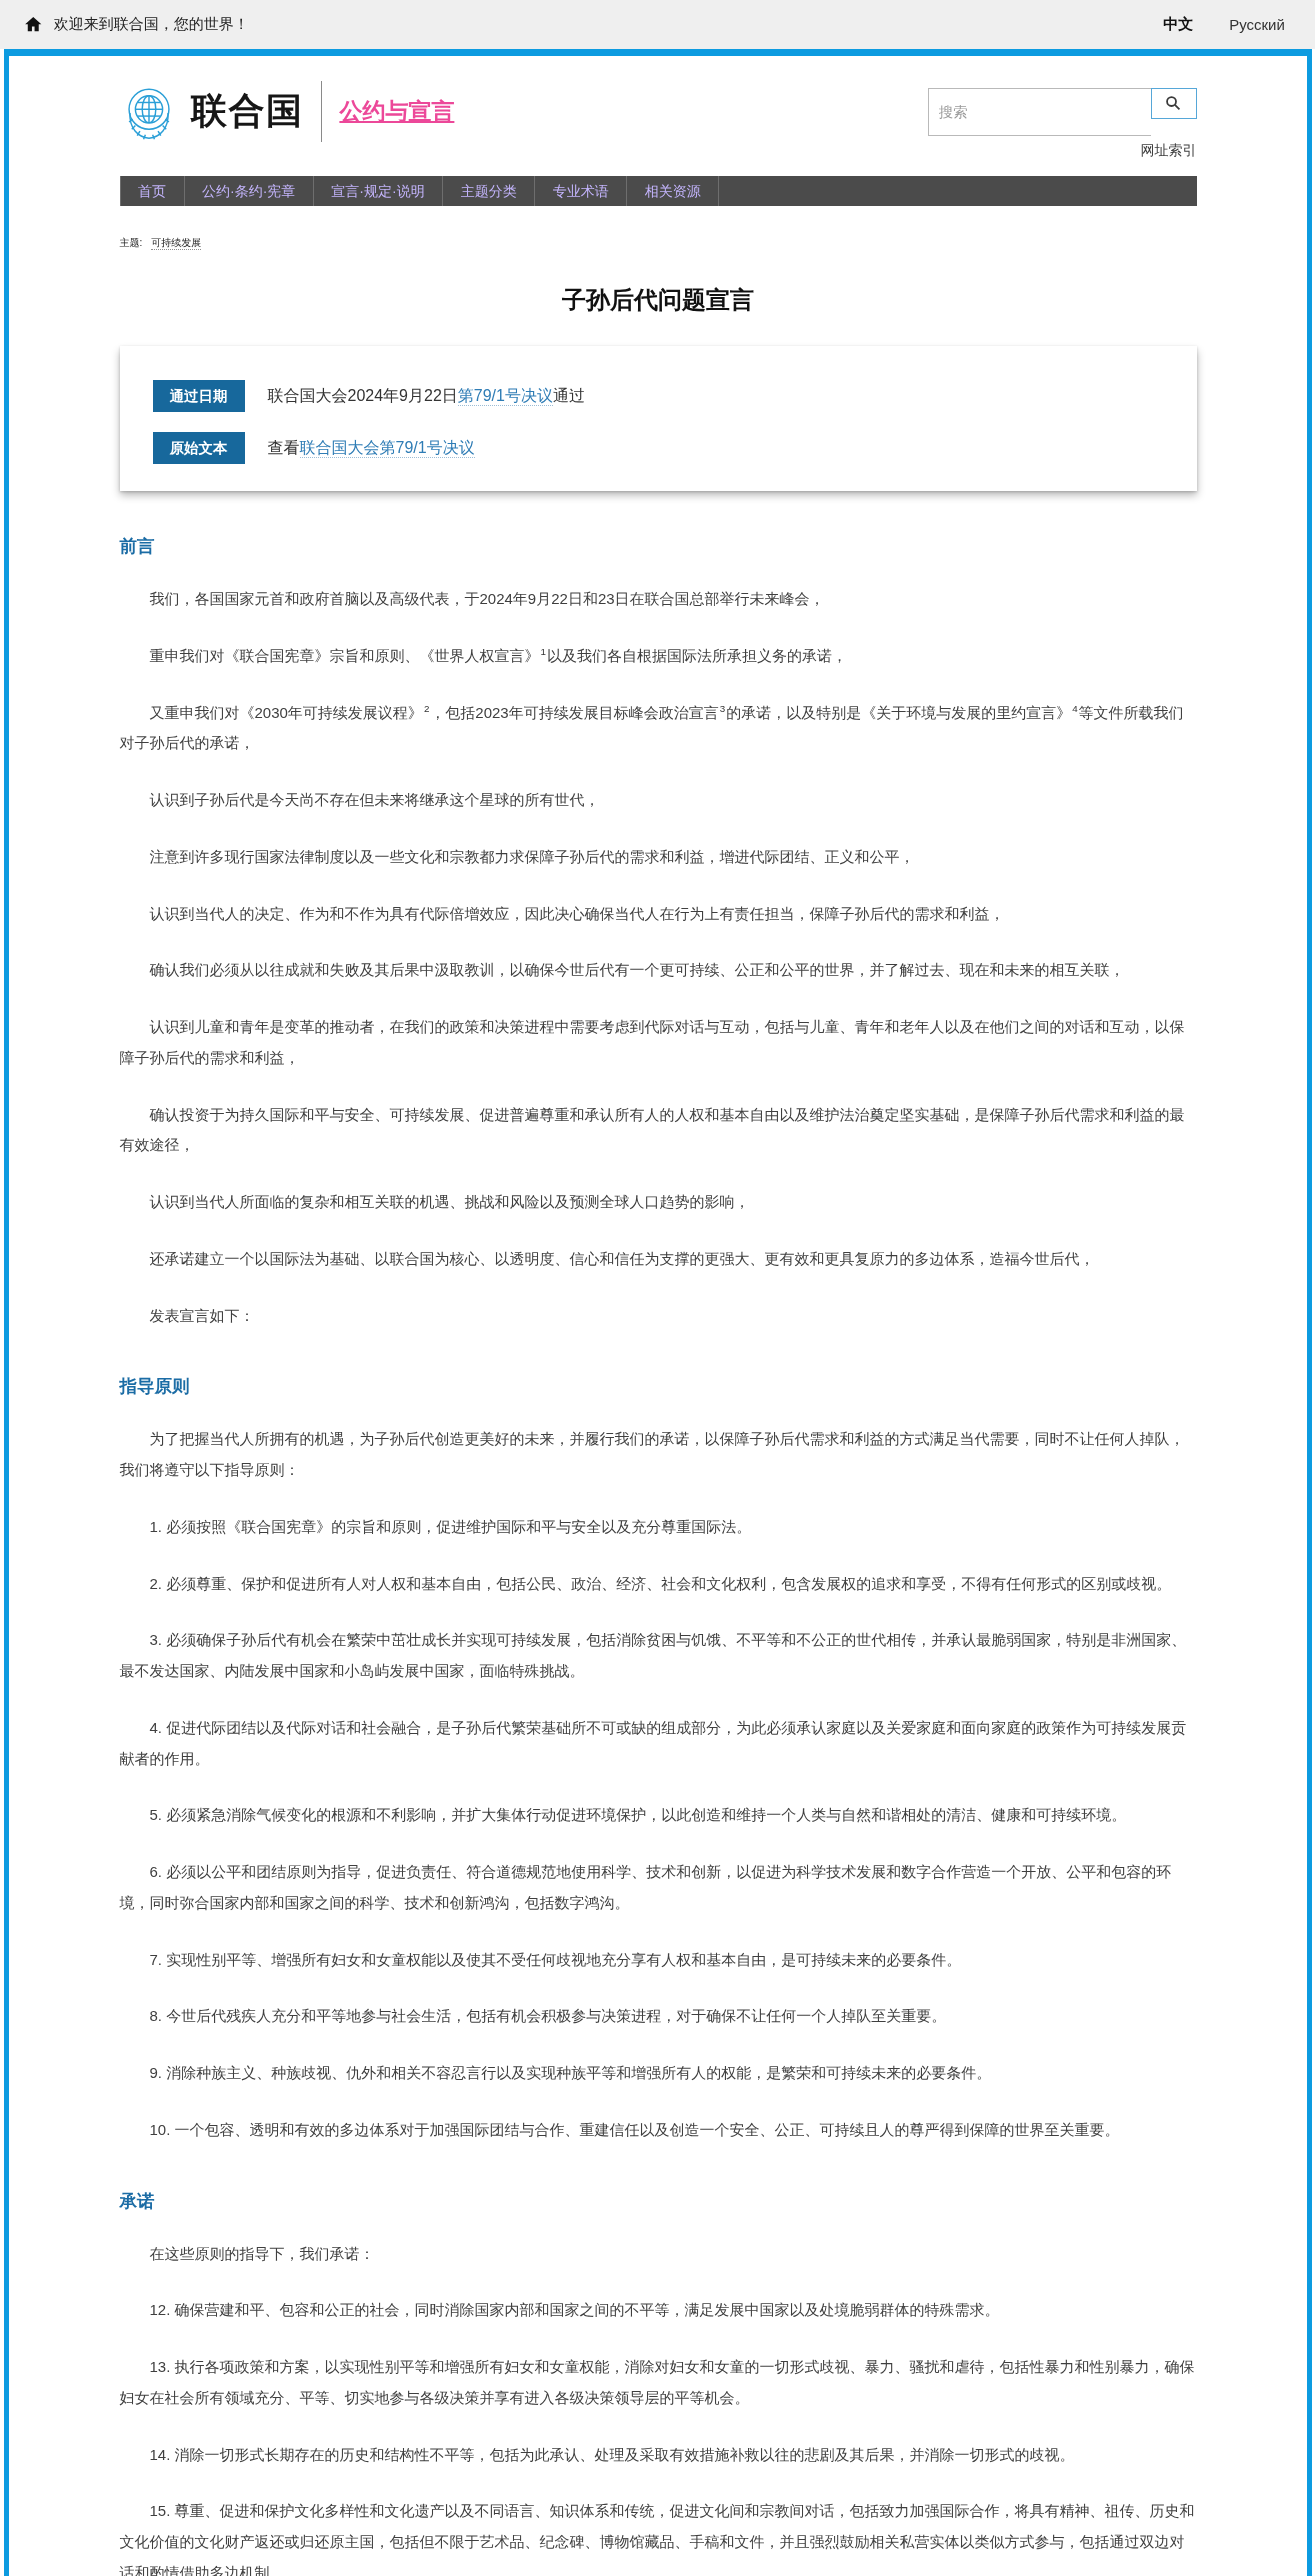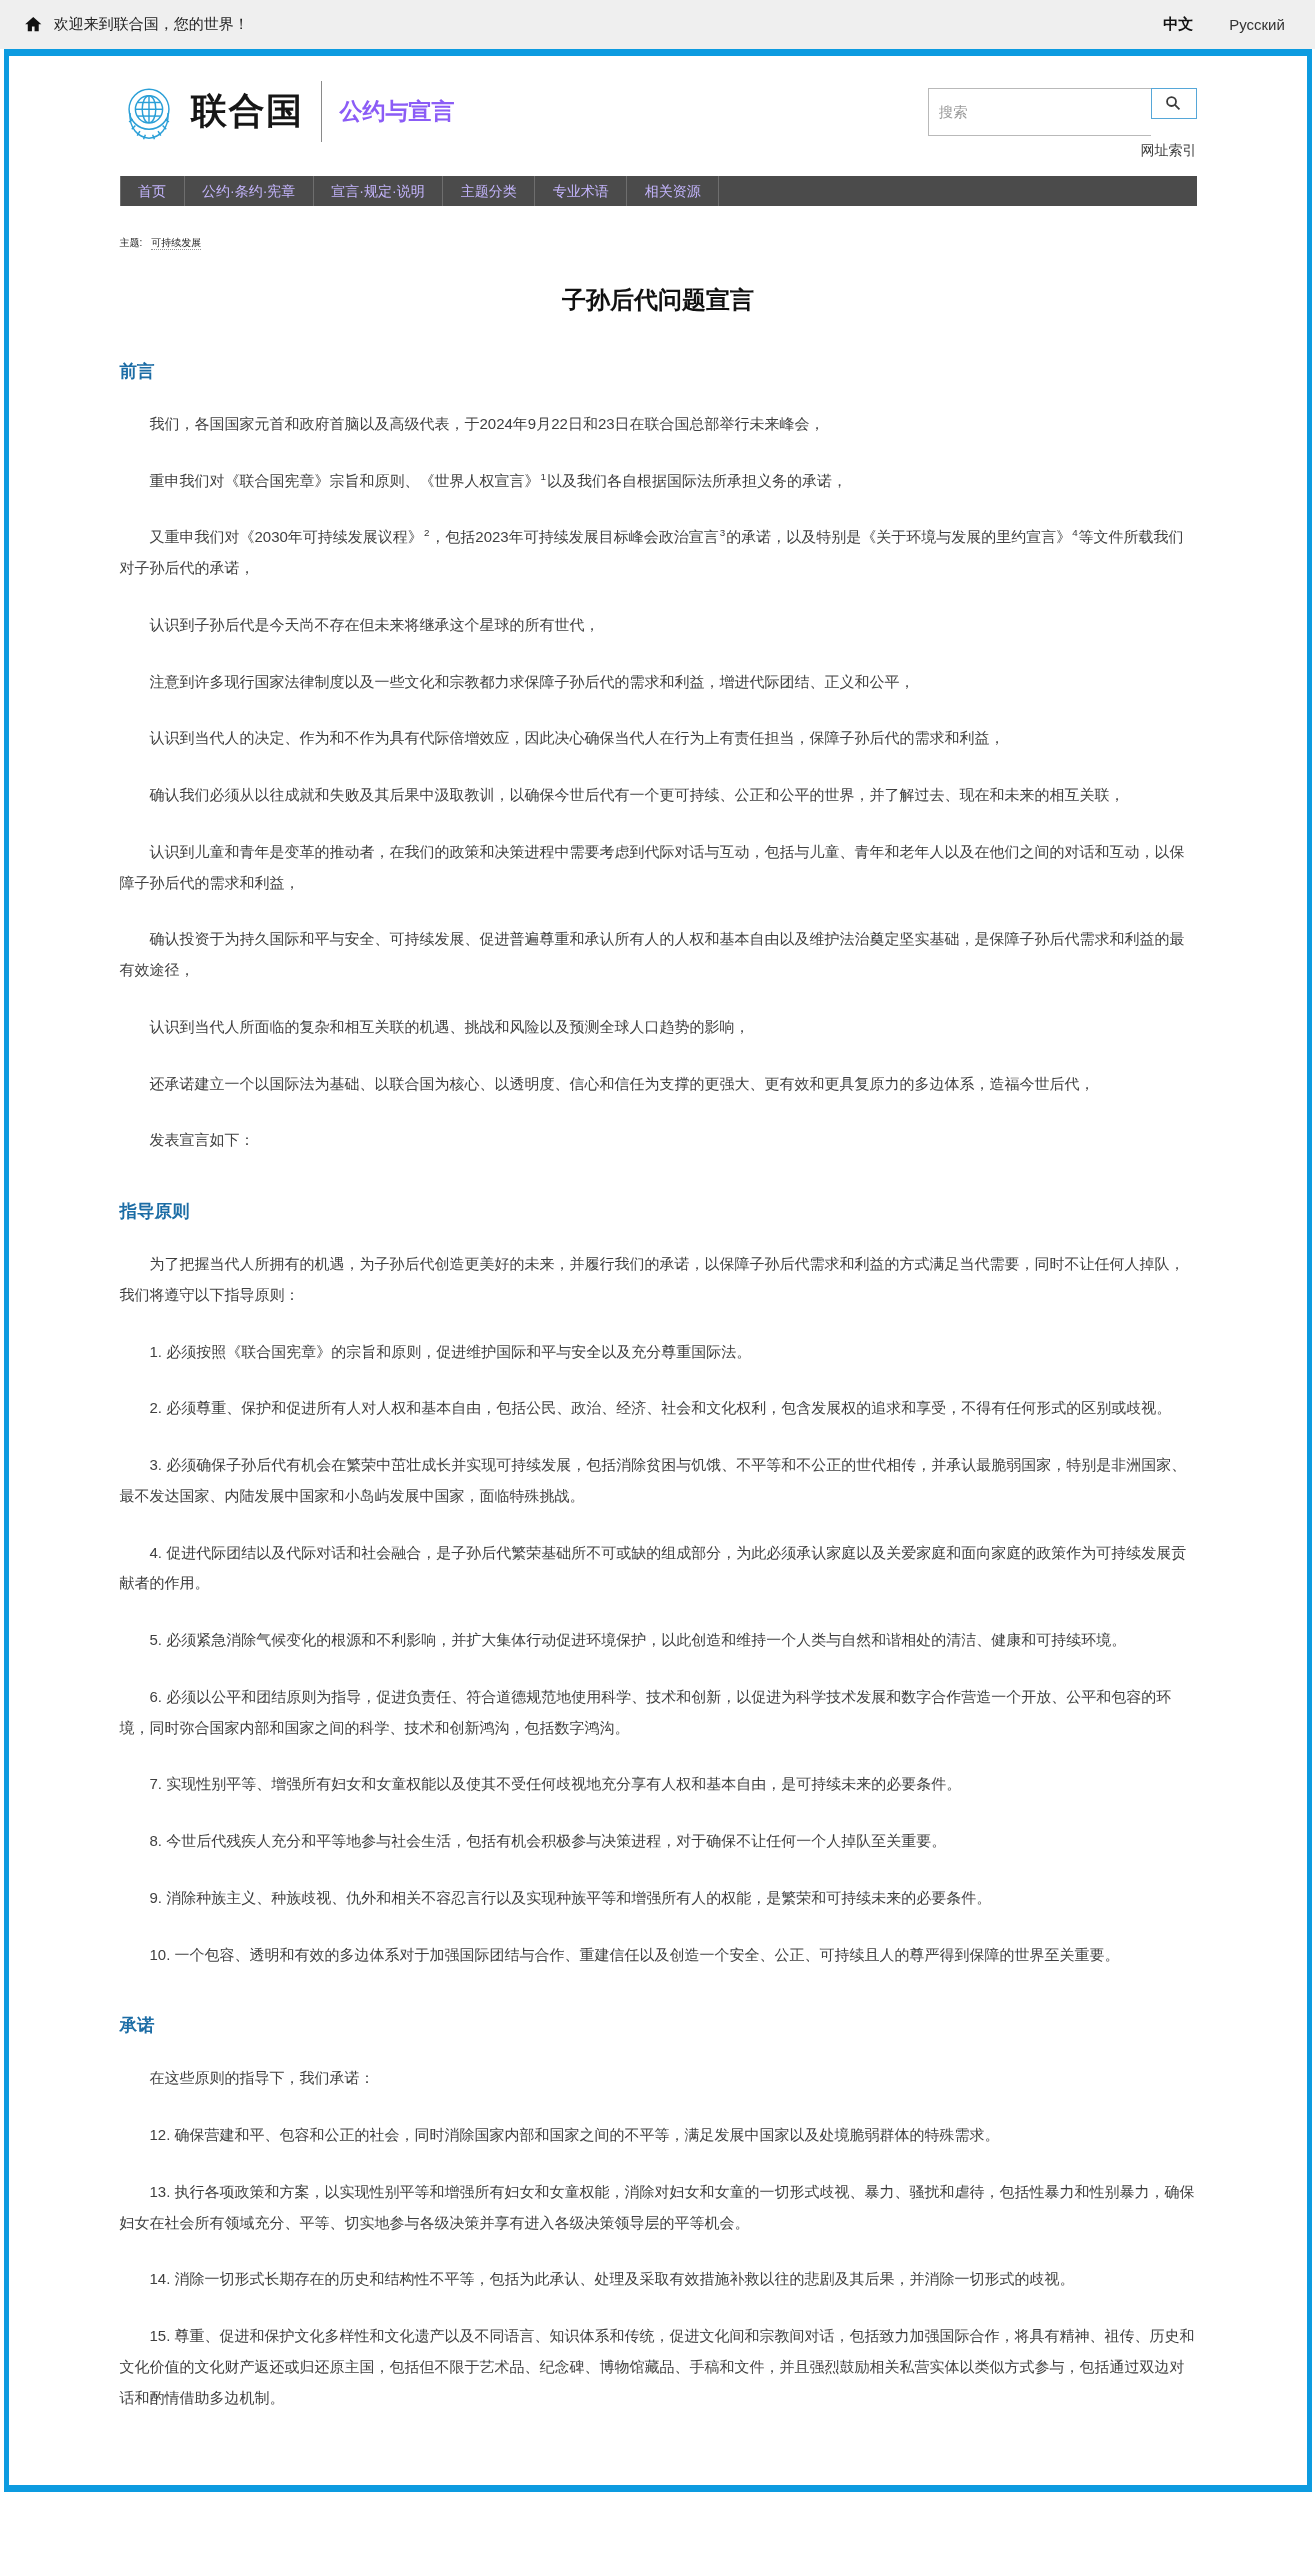--- a/index.html
+++ b/index.html
@@ -26,21 +26,21 @@
     border: 5.2px solid #0d9be0; border-top-width: 7.2px; border-bottom-width: 7.2px;
     padding-bottom: 46px;
   }
   .container { width: 1077px; margin: 0 auto; }
   
   .site-header { display: flex; justify-content: space-between; align-items: flex-start; padding-top: 25px; }
   .brand { display: flex; align-items: center; }
   .emblem { width: 58px; height: 58px; color: #2b9fd7; }
   .brand-title { font-size: 36px; font-weight: bold; color: #161616; letter-spacing: 1.5px; margin-left: 13.4px; }
   .brand-divider { width: 1px; height: 61px; background: #8a8a8a; margin: 0 17.5px; }
-  .brand-subtitle { font-size: 23px; font-weight: bold; color: #8b5cf6; }
+  .brand-subtitle { font-size: 23px; font-weight: bold; color: #ec4899; text-decoration: underline; }
   .search-area { display: flex; flex-direction: column; align-items: flex-end; margin-top: 7.2px; }
   .search-row { display: flex; align-items: stretch; }
   .search-input {
     width: 223px; height: 48px; border: 0.5px solid #b9b9b9; border-right: none;
     font-size: 14.4px; padding: 0 10.3px; color: #333; outline: none;
     font-family: inherit;
   }
   .search-input::placeholder { color: #9a9a9a; }
   .search-btn {
     width: 46px; height: 31px; background: #fff; border: 1px solid #56a7d8;
@@ -145,20 +145,30 @@
         <a href="#">相关资源</a>
       </nav>
 
     <div class="breadcrumb">
       <span>主题:</span>
       <a class="topic" href="#">可持续发展</a>
     </div>
 
     <h1 class="doc-title">子孙后代问题宣言</h1>
 
+    <div class="meta-card">
+        <div class="meta-row">
+          <span class="meta-badge">通过日期</span>
+          <span class="meta-text"><span>联合国大会2024年9月22日</span><a href="#" class="doclink">第79/1号决议</a><span>通过</span></span>
+        </div>
+        <div class="meta-row">
+          <span class="meta-badge">原始文本</span>
+          <span class="meta-text"><span>查看</span><a href="#" class="doclink">联合国大会第79/1号决议</a></span>
+        </div>
+      </div>
 
     <div>
         <h2 class="section-heading">前言</h2>
         <p class="doc-para"><span>我们，各国国家元首和政府首脑以及高级代表，于2024年9月22日和23日在联合国总部举行未来峰会，</span></p>
         <p class="doc-para"><span>重申我们对《联合国宪章》宗旨和原则、《世界人权宣言》</span><sup>1</sup><span>以及我们各自根据国际法所承担义务的承诺，</span></p>
         <p class="doc-para"><span>又重申我们对《2030年可持续发展议程》</span><sup>2</sup><span>，包括2023年可持续发展目标峰会政治宣言</span><sup>3</sup><span>的承诺，以及特别是《关于环境与发展的里约宣言》</span><sup>4</sup><span>等文件所载我们对子孙后代的承诺，</span></p>
         <p class="doc-para"><span>认识到子孙后代是今天尚不存在但未来将继承这个星球的所有世代，</span></p>
         <p class="doc-para"><span>注意到许多现行国家法律制度以及一些文化和宗教都力求保障子孙后代的需求和利益，增进代际团结、正义和公平，</span></p>
         <p class="doc-para"><span>认识到当代人的决定、作为和不作为具有代际倍增效应，因此决心确保当代人在行为上有责任担当，保障子孙后代的需求和利益，</span></p>
         <p class="doc-para"><span>确认我们必须从以往成就和失败及其后果中汲取教训，以确保今世后代有一个更可持续、公正和公平的世界，并了解过去、现在和未来的相互关联，</span></p>

